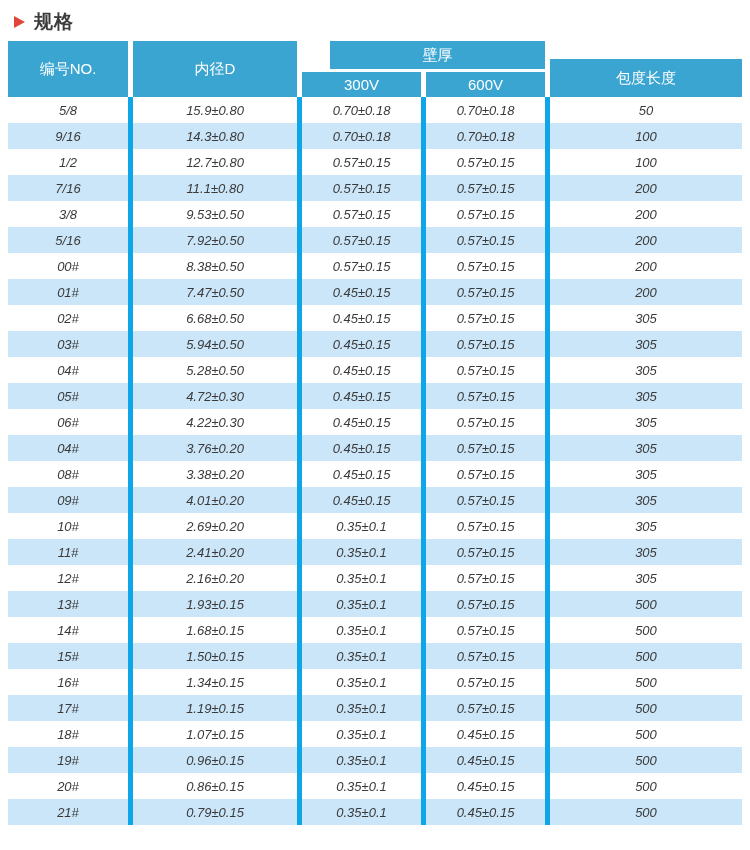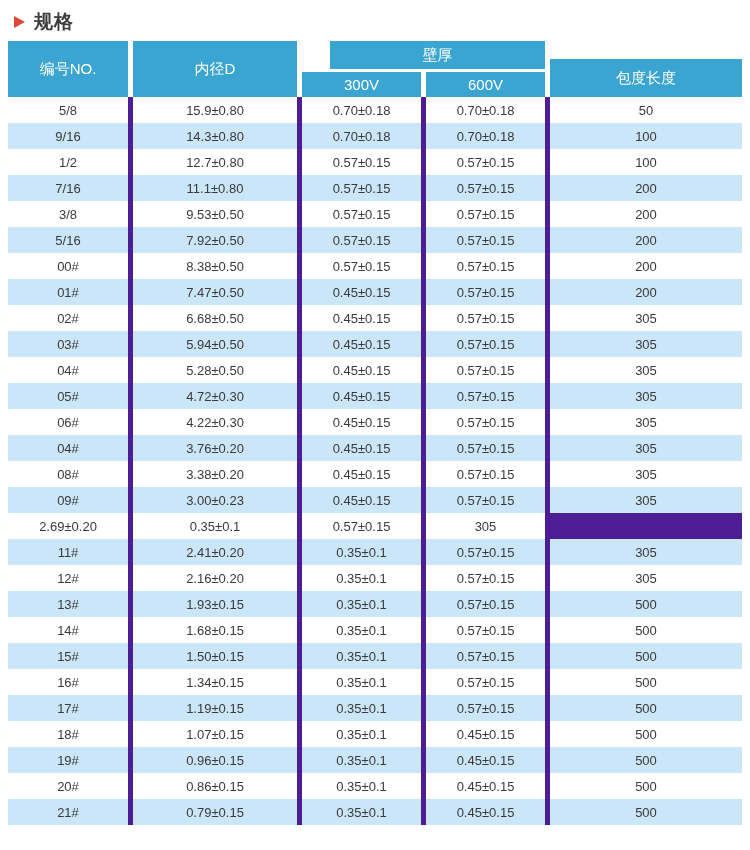--- a/index.html
+++ b/index.html
@@ -56,21 +56,21 @@
     align-items: center;
     justify-content: center;
     font-size: 15px;
   }
   .h-no   { grid-column: 1; grid-row: 1 / 3; }
   .h-d    { grid-column: 2; grid-row: 1 / 3; }
   .h-wall { grid-column: 3 / 5; grid-row: 1; margin-left: 28px; }
   .h-300  { grid-column: 3; grid-row: 2; }
   .h-600  { grid-column: 4; grid-row: 2; }
   .h-len  { grid-column: 5; grid-row: 1 / 3; margin-top: 18px; }
-  .tbody { background: #4c1d95; }
+  .tbody { background: #0ea5e9; font-style: italic; }
   .trow {
     display: grid;
     grid-template-columns: 120px 164px 119px 119px 192px;
     column-gap: 5px;
     height: 26px;
   }
   .cell {
     display: flex;
     align-items: center;
     justify-content: center;
@@ -198,26 +198,27 @@
       </div>
       <div class="trow">
         <div class="cell">08#</div>
         <div class="cell">3.38±0.20</div>
         <div class="cell">0.45±0.15</div>
         <div class="cell">0.57±0.15</div>
         <div class="cell">305</div>
       </div>
       <div class="trow">
         <div class="cell">09#</div>
-        <div class="cell">3.00±0.23</div>
-        <div class="cell">0.45±0.15</div>
-        <div class="cell">0.57±0.15</div>
-        <div class="cell">305</div>
-      </div>
-      <div class="trow">
+        <div class="cell">4.01±0.20</div>
+        <div class="cell">0.45±0.15</div>
+        <div class="cell">0.57±0.15</div>
+        <div class="cell">305</div>
+      </div>
+      <div class="trow">
+        <div class="cell">10#</div>
         <div class="cell">2.69±0.20</div>
         <div class="cell">0.35±0.1</div>
         <div class="cell">0.57±0.15</div>
         <div class="cell">305</div>
       </div>
       <div class="trow">
         <div class="cell">11#</div>
         <div class="cell">2.41±0.20</div>
         <div class="cell">0.35±0.1</div>
         <div class="cell">0.57±0.15</div>

